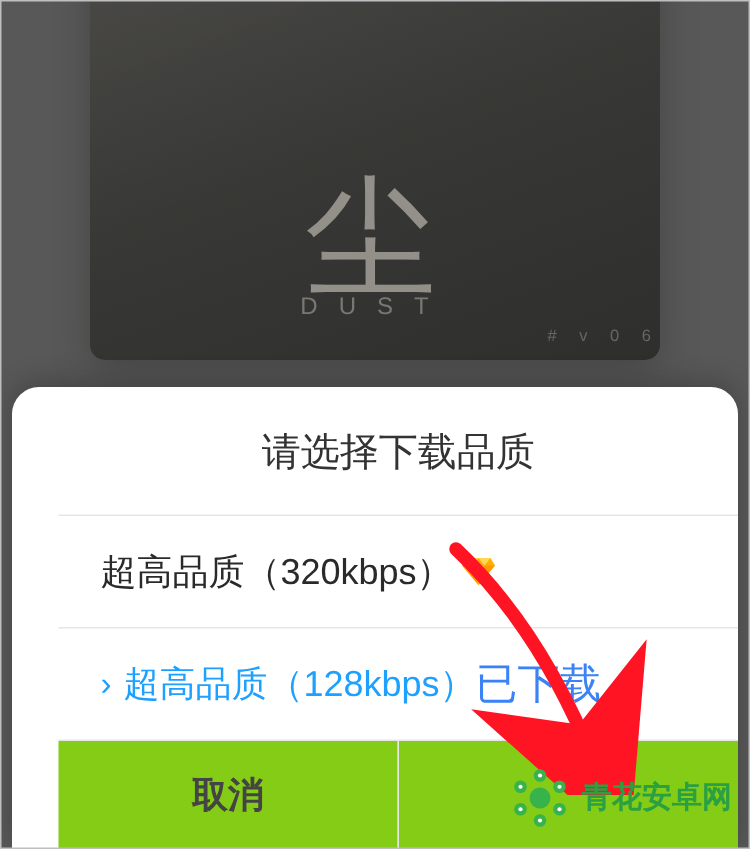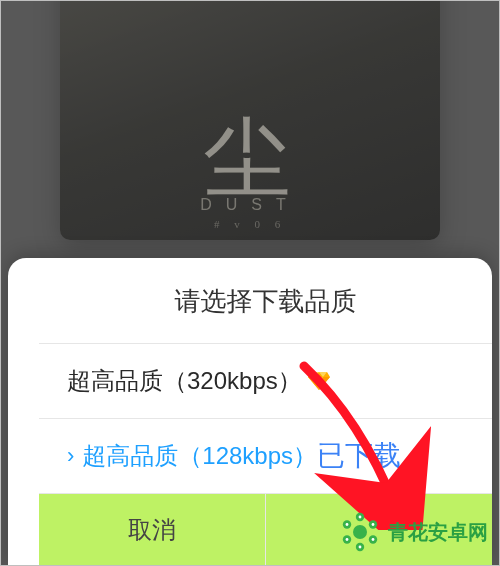--- a/index.html
+++ b/index.html
@@ -57,25 +57,24 @@
   text-align: center;
   font-size: 16px;
   letter-spacing: 14px;
   color: rgba(220,216,200,0.72);
   font-family: "Helvetica Neue", Arial, sans-serif;
 }
 .album-ssub {
   position: absolute;
   left: 0; right: 0;
   top: 388px;
-  text-align: center;
+  text-align: right;
   font-size: 11px;
   letter-spacing: 6px;
   color: rgba(220,216,200,0.55);
-  font-family: Liberation Serif, serif;
 }
 
 
 .dim {
   position: absolute;
   left:0; right:0; top:0; bottom:0;
   background: rgba(70,70,70,0.48);
 }
 
 
@@ -130,21 +129,22 @@
   display: flex;
   height: 72px;
 }
 .footer-btn {
   flex: 1;
   display: flex;
   align-items: center;
   justify-content: center;
   font-size: 24px;
   color: #444;
-  background: #bef264;
+  background: #84cc16;
+  font-weight: bold;
 }
 .footer-btn + .footer-btn {
   border-left: 1.5px solid #e6e6e6;
 }
 .footer-btn.confirm { color: #1ea0ff; }
 
 
 .arrow-anno {
   position: absolute;
   pointer-events: none;

